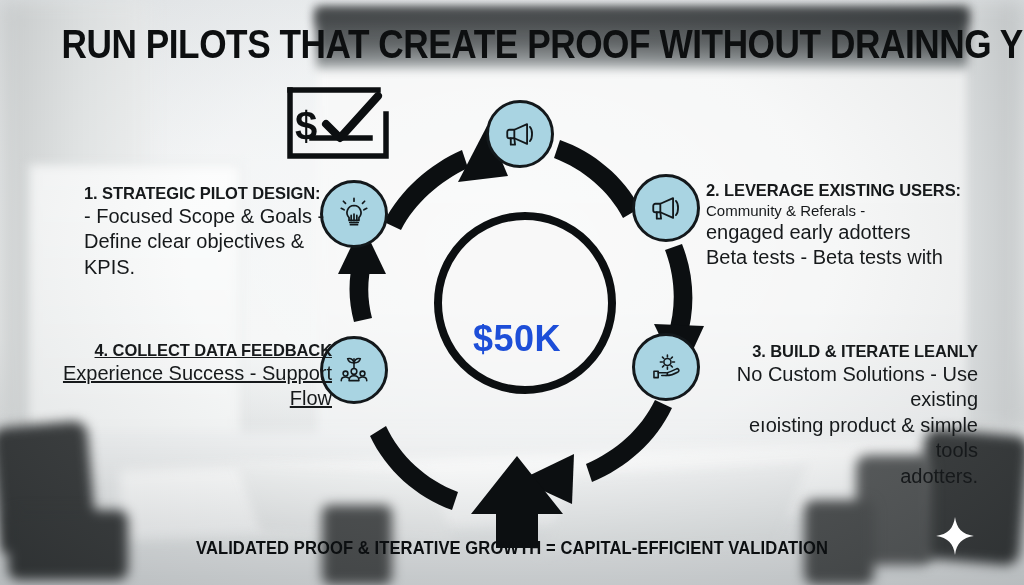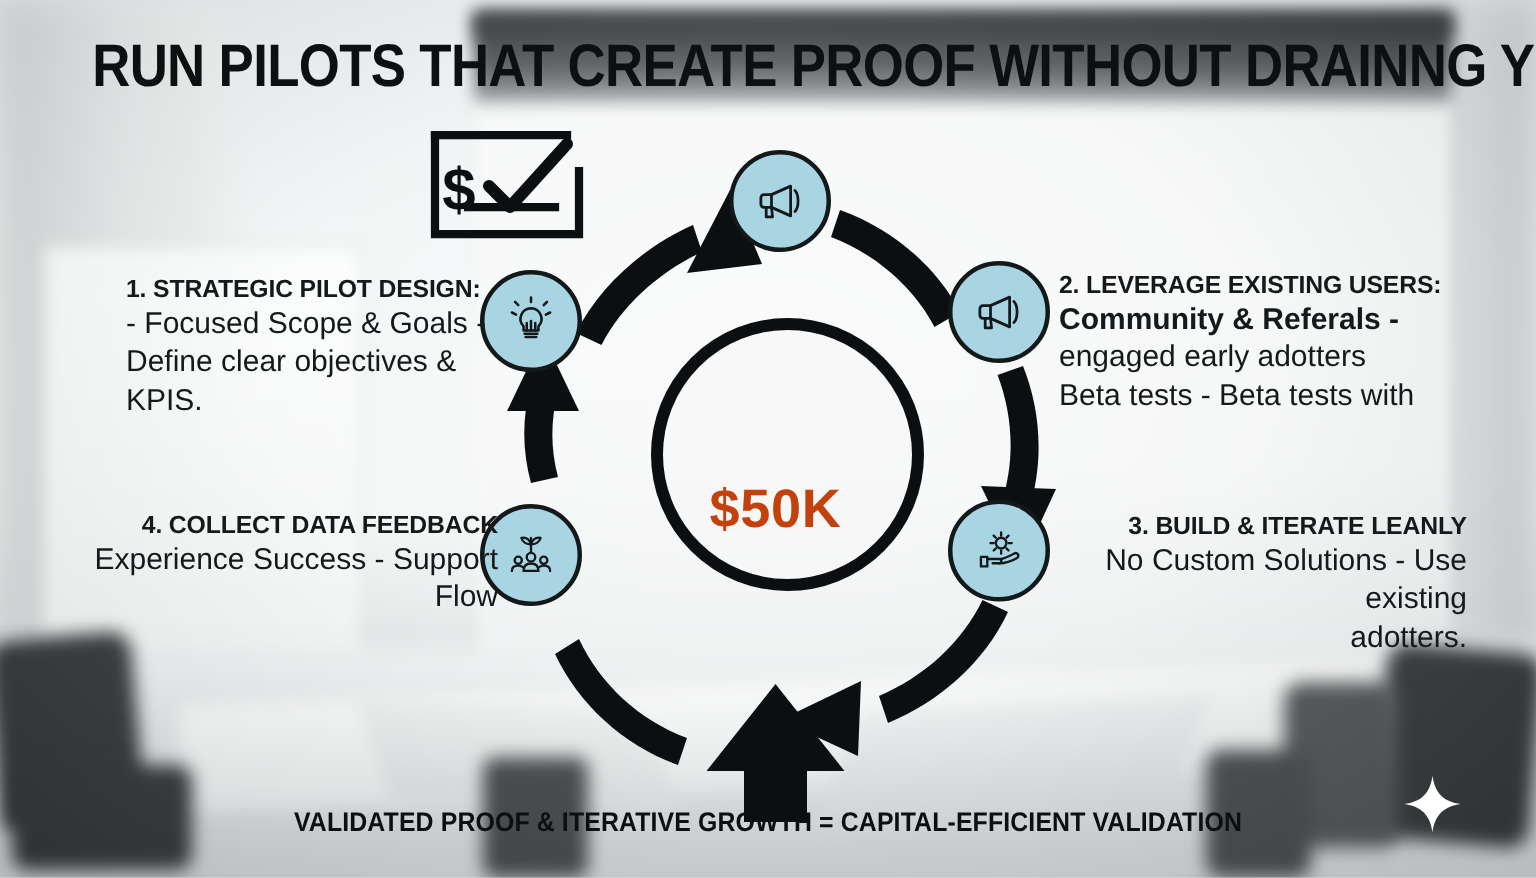--- a/index.html
+++ b/index.html
@@ -107,32 +107,32 @@
   .node-br{left:350px;top:255px;}
 
   .center-circle{
     position:absolute;left:152px;top:134px;width:166px;height:166px;
     border-radius:50%;border:8px solid #0c0f11;background:rgba(246,247,247,.72);
   }
   .check-graphic{position:absolute;left:172px;top:152px;width:128px;height:92px;}
   .money-label{
     position:absolute;left:152px;top:240px;width:166px;text-align:center;
     font-family:"Liberation Sans Narrow","Liberation Sans",sans-serif;
-    font-weight:bold;font-size:36px;color:#c2410c;letter-spacing:.5px;
+    font-weight:bold;font-size:36px;color:#1d4ed8;letter-spacing:.5px;
   }
 
   
   .block{position:absolute;color:#16191b;line-height:1.27;}
   .block .hd{font-weight:bold;font-size:16.5px;letter-spacing:-0.1px;}
-  .block .sub{font-weight:bold;font-size:20px;}
+  .block .sub{font-weight:normal;font-size:15px;}
   .block .ln{font-size:20px;}
   .b1{left:84px;top:183px;width:248px;text-align:left;}
   .b2{left:706px;top:180px;width:268px;text-align:left;}
   .b3{left:706px;top:341px;width:272px;text-align:right;}
-  .b4{left:60px;top:340px;width:272px;text-align:right;}
+  .b4{left:60px;top:340px;width:272px;text-align:right;text-decoration:underline;}
 
   .caption{
     position:absolute;left:0;top:538px;width:1024px;text-align:center;
     font-family:"Liberation Sans Narrow","Liberation Sans",sans-serif;
     font-weight:bold;font-size:18px;color:#0c0f11;letter-spacing:.1px;
     transform:scaleX(.92);white-space:nowrap;
   }
 
   .sparkle{position:absolute;right:48px;bottom:28px;width:42px;height:42px;}
 </style>
@@ -272,20 +272,21 @@
   <div class="block b2">
     <div class="hd">2. LEVERAGE EXISTING USERS:</div>
     <div class="sub">Community &amp; Referals -</div>
     <div class="ln">engaged early adotters</div>
     <div class="ln">Beta tests - Beta tests with</div>
   </div>
 
   <div class="block b3">
     <div class="hd">3. BUILD &amp; ITERATE LEANLY</div>
     <div class="ln">No Custom Solutions - Use existing</div>
+    <div class="ln">eıoisting product &amp; simple tools</div>
     <div class="ln">adotters.</div>
   </div>
 
   <div class="block b4">
     <div class="hd">4. COLLECT DATA FEEDBACK</div>
     <div class="ln">Experience Success - Support Flow</div>
   </div>
 
   <div class="caption">VALIDATED PROOF &amp; ITERATIVE GROWTH = CAPITAL-EFFICIENT VALIDATION</div>
 

